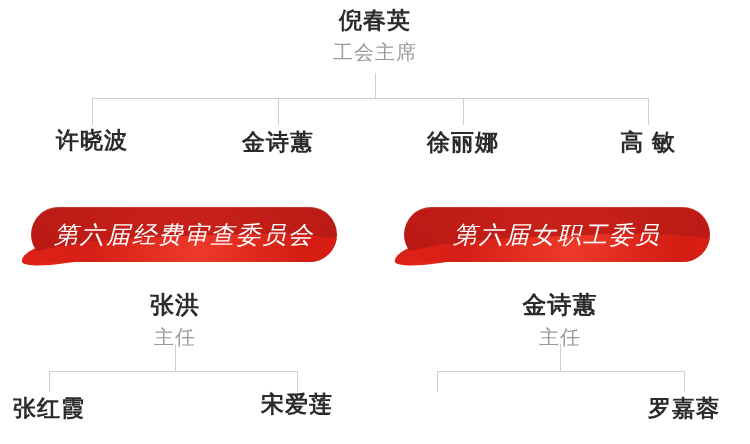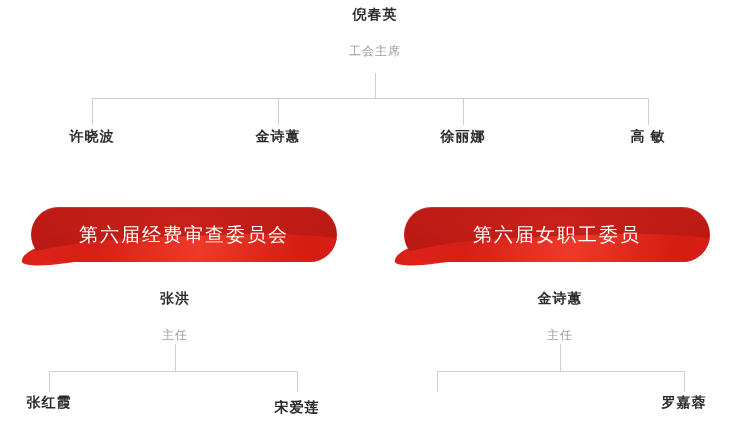--- a/index.html
+++ b/index.html
@@ -19,35 +19,35 @@
     overflow: hidden;
   }
 
   
   .node {
     position: absolute;
     text-align: center;
     white-space: nowrap;
   }
   .node-name {
-    font-size: 14px;
+    font-size: 23px;
     font-weight: bold;
     color: #2b2b2b;
     letter-spacing: 1px;
     line-height: 1.25;
   }
   .node-name.small {
-    font-size: 14px;
+    font-size: 24px;
   }
   .node-title {
-    font-size: 12px;
+    font-size: 20px;
     color: #9a9a9a;
     letter-spacing: 1px;
     line-height: 1.5;
-    margin-top: 18px;
+    margin-top: 2px;
   }
 
   
   .line-h {
     position: absolute;
     height: 1px;
     background: #cfcfcf;
   }
   .line-v {
     position: absolute;
@@ -109,23 +109,24 @@
     height: 22px;
     background: linear-gradient(95deg, #d81f16 0%, #e6291f 55%, rgba(230,41,31,0) 100%);
     border-radius: 60% 10% 40% 50% / 90% 30% 70% 40%;
     transform: rotate(-7deg);
     z-index: 0;
   }
   .pill-label {
     position: relative;
     z-index: 3;
     color: #ffffff;
-    font-size: 19px;
+    font-size: 24px;
     font-weight: normal;
     letter-spacing: 2px;
+    font-style: italic;
   }
 </style>
 </head>
 <body>
 
 <div id="org-chart">
 
   <div class="node" style="left:275px; top:6px; width:200px;">
     <div class="node-name">倪春英</div>
     <div class="node-title">工会主席</div>
@@ -133,21 +134,21 @@
 
   <div class="line-v" style="left:375px; top:73px; height:25px;"></div>
 
   <div class="line-h" style="left:92px; top:98px; width:556px;"></div>
 
   <div class="line-v" style="left:92px; top:98px; height:27px;"></div>
   <div class="line-v" style="left:278px; top:98px; height:27px;"></div>
   <div class="line-v" style="left:463px; top:98px; height:27px;"></div>
   <div class="line-v" style="left:648px; top:98px; height:27px;"></div>
 
-  <div class="node" style="left:12px; top:128px; width:160px;">
+  <div class="node" style="left:12px; top:128px; width:160px;font-family:Liberation Mono, monospace;">
     <div class="node-name">许晓波</div>
   </div>
   <div class="node" style="left:198px; top:128px; width:160px;">
     <div class="node-name">金诗蕙</div>
   </div>
   <div class="node" style="left:568px; top:128px; width:160px;">
     <div class="node-name">高 敏</div>
   </div>
   <div class="node" style="left:383px; top:128px; width:160px;">
     <div class="node-name">徐丽娜</div>
@@ -166,21 +167,21 @@
   </div>
 
   <div class="line-v" style="left:175px; top:344px; height:27px;"></div>
   <div class="line-h" style="left:49px; top:371px; width:248px;"></div>
   <div class="line-v" style="left:49px; top:371px; height:21px;"></div>
   <div class="line-v" style="left:297px; top:371px; height:21px;"></div>
 
   <div class="node" style="left:-31px; top:394px; width:160px;">
     <div class="node-name">张红霞</div>
   </div>
-  <div class="node" style="left:217px; top:399px; width:160px;">
+  <div class="node" style="left:217px; top:390px; width:160px;">
     <div class="node-name">宋爱莲</div>
   </div>
 
   <div class="pill-wrap" style="left:404px; top:207px;">
     <div class="ribbon-tail"></div>
     <div class="pill">
       <span class="pill-label">第六届女职工委员</span>
     </div>
   </div>
 

